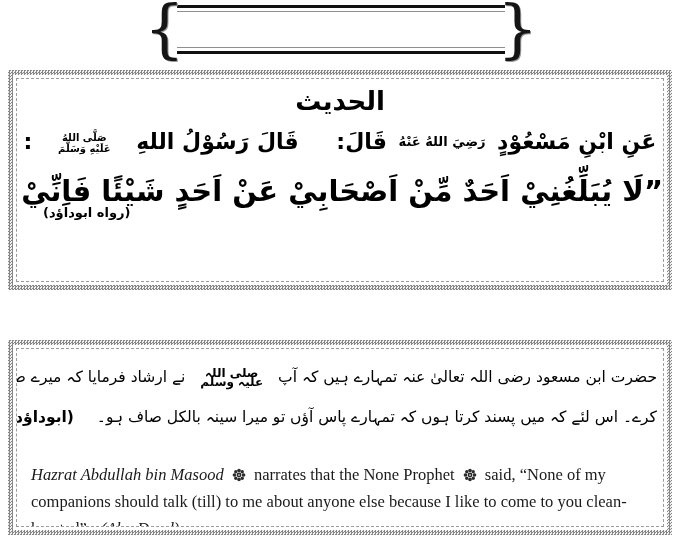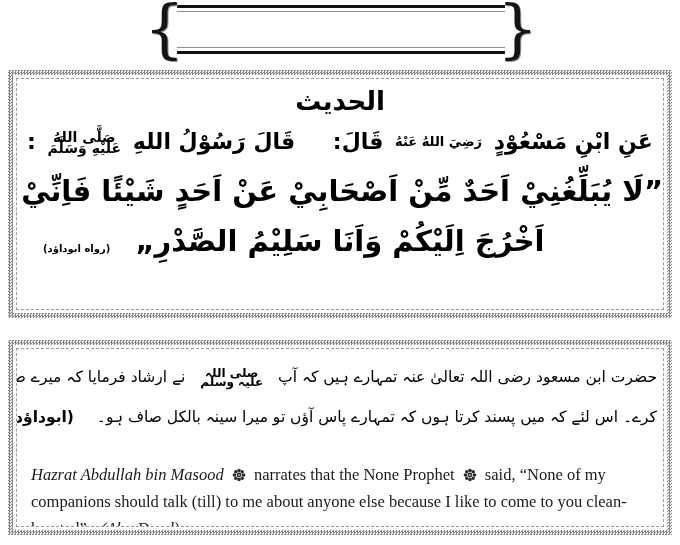--- a/index.html
+++ b/index.html
@@ -22,37 +22,37 @@
               align-items:center;justify-content:center;direction:rtl;
               font-size:21px;font-weight:bold;white-space:nowrap;letter-spacing:-0.2px;}
 
   
   .hatch{position:absolute;background-color:#9a9a9a;
          background-image:conic-gradient(#878787 25%,#f1f1f1 0 50%,#878787 0 75%,#f1f1f1 0);
          background-size:3px 3px;padding:5px;box-sizing:border-box;}
   .box-white{background:#fff;width:100%;height:100%;padding:3px;box-sizing:border-box;}
   .box-dashed{border:1px dashed #9b9b9b;width:100%;height:100%;box-sizing:border-box;overflow:hidden;}
 
-  .hadith-box{left:8px;top:70px;width:664px;height:248px;}
+  .hadith-box{left:8px;top:70px;width:664px;height:220px;}
   .lower-box{left:8px;top:340px;width:664px;height:195px;}
 
   
   .hadith-heading{margin-top:7px;text-align:center;direction:rtl;
                   font-size:26px;font-weight:bold;}
   .sanad{margin-top:13px;text-align:center;direction:rtl;font-size:22px;font-weight:bold;
          white-space:nowrap;}
   .radi{font-size:13px;margin:0 4px;vertical-align:3px;}
   .wide-gap{margin-right:30px;}
   .seal-stack{display:inline-flex;flex-direction:column;align-items:center;
-              font-size:14px;line-height:11px;font-weight:bold;vertical-align:middle;margin:0 4px;}
+              font-size:10px;line-height:11px;font-weight:bold;vertical-align:middle;margin:0 18px;}
   .seal-stack.small{font-size:12px;line-height:9px;margin:0 10px;}
   .matn{margin-top:20px;text-align:center;direction:rtl;font-size:29px;font-weight:bold;
         white-space:nowrap;letter-spacing:-0.3px;}
   .matn-last{margin-top:16px;position:relative;}
-  .matn-source{position:absolute;left:26px;bottom:4px;font-size:10px;font-weight:bold;}
+  .matn-source{position:absolute;left:26px;bottom:4px;font-size:13px;font-weight:bold;}
 
   
   .urdu{direction:rtl;text-align:center;font-size:15.5px;line-height:40px;
         padding:8px 6px 0 6px;}
   .u-line{white-space:nowrap;}
   .u-source{margin-right:18px;font-weight:bold;}
 
   
   .english{margin-top:24px;padding:0 12px 0 14px;text-align:left;
            font-family:"Liberation Serif",serif;font-size:16.5px;line-height:27px;color:#1a1a1a;}
@@ -88,21 +88,20 @@
           <span class="seal-stack">
             <span>صَلَّى اللهُ</span>
             <span>عَلَيْهِ وَسَلَّمَ</span>
           </span>
           <span>:</span>
         </div>
 
         <div class="matn">”لَا يُبَلِّغُنِيْ اَحَدٌ مِّنْ اَصْحَابِيْ عَنْ اَحَدٍ شَيْئًا فَاِنِّيْ اُحِبُّ اَنْ</div>
 
         <div class="matn matn-last">
-          <span>اَخْرُجَ اِلَيْكُمْ وَاَنَا سَلِيْمُ الصَّدْرِ„</span>
           <span class="matn-source">(رواه ابوداؤد)</span>
         </div>
 
       </div>
     </div>
   </div>
 
   <div class="hatch lower-box">
     <div class="box-white">
       <div class="box-dashed">

